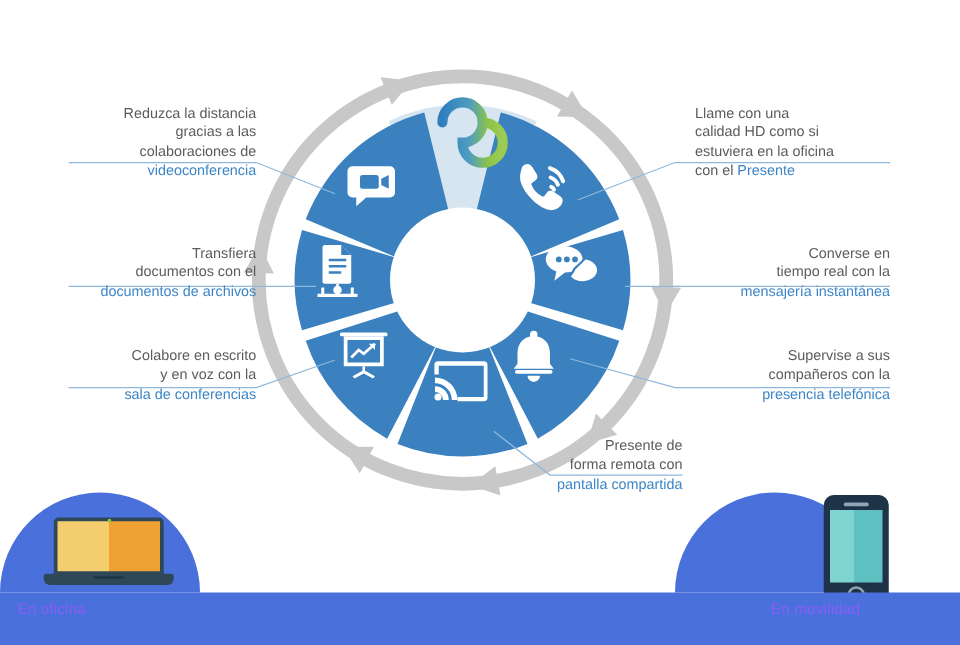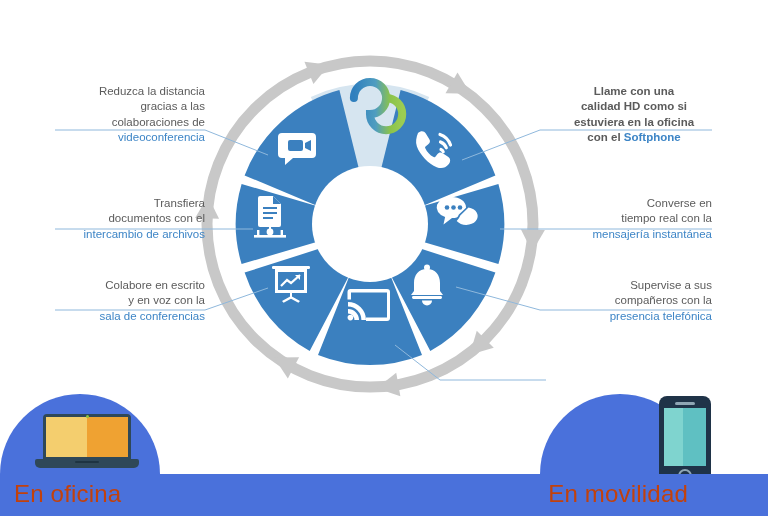--- a/index.html
+++ b/index.html
@@ -24,21 +24,21 @@
   .label.right{text-align:left;}
   .label .hl{color:#3d85c6;}
 
   
   #band{
     position:absolute;left:0;top:474px;width:768px;height:42px;
     background:#4a71db;
   }
   .band-text{
     position:absolute;top:480px;
-    font-size:24px;color:#c2410c;
+    font-size:12px;color:#8b5cf6;
     letter-spacing:.2px;
   }
   #band-left{left:14px;}
   #band-right{right:20px;margin-left:33px;}
 
   .hump{
     position:absolute;bottom:42px;width:160px;height:80px;
     background:#4a71db;
     border-radius:80px 80px 0 0;
   }
@@ -253,48 +253,53 @@
 
   <div class="label left" style="left:55px;top:68px;width:150px;">
     <span>Reduzca la distancia
 gracias a las
 colaboraciones de </span><span class="hl">videoconferencia</span>
   </div>
 
   <div class="label left" style="left:55px;top:180px;width:150px;text-align:right;">
     <span>Transfiera
 documentos con el
-</span><span class="hl">intercambio de archivos</span>
+</span><span class="hl">documentos de archivos</span>
   </div>
 
   <div class="label left" style="left:55px;top:262px;width:150px;text-align:right;">
     <span>Colabore en escrito
 y en voz con la
 </span><span class="hl">sala de conferencias</span>
   </div>
 
-  <div class="label right" style="left:556px;top:68px;width:156px;text-align:center;font-weight:bold;">
+  <div class="label right" style="left:556px;top:68px;width:156px;text-align:left;">
     <span>Llame con una
 calidad HD como si
 estuviera en la oficina
-con el </span><span class="hl">Softphone</span>
+con el </span><span class="hl">Presente</span>
   </div>
 
   <div class="label right" style="left:556px;top:262px;width:156px;text-align:right;">
     <span>Supervise a sus
 compañeros con la
 </span><span class="hl">presencia telefónica</span>
   </div>
 
   <div class="label right" style="left:546px;top:180px;width:166px;text-align:right;">
     <span>Converse en
 tiempo real con la
 </span><span class="hl">mensajería instantánea</span>
   </div>
 
+  <div class="label right" style="left:420px;top:334px;width:126px;text-align:right;">
+    <span>Presente de
+forma remota con
+</span><span class="hl">pantalla compartida</span>
+  </div>
 
   <div class="hump" id="hump-left"></div>
   <div class="hump" id="hump-right"></div>
 
   <div id="laptop">
     <div id="lt-lid">
       <div id="lt-screen"></div>
       <div id="lt-cam"></div>
     </div>
     <div id="lt-base">

